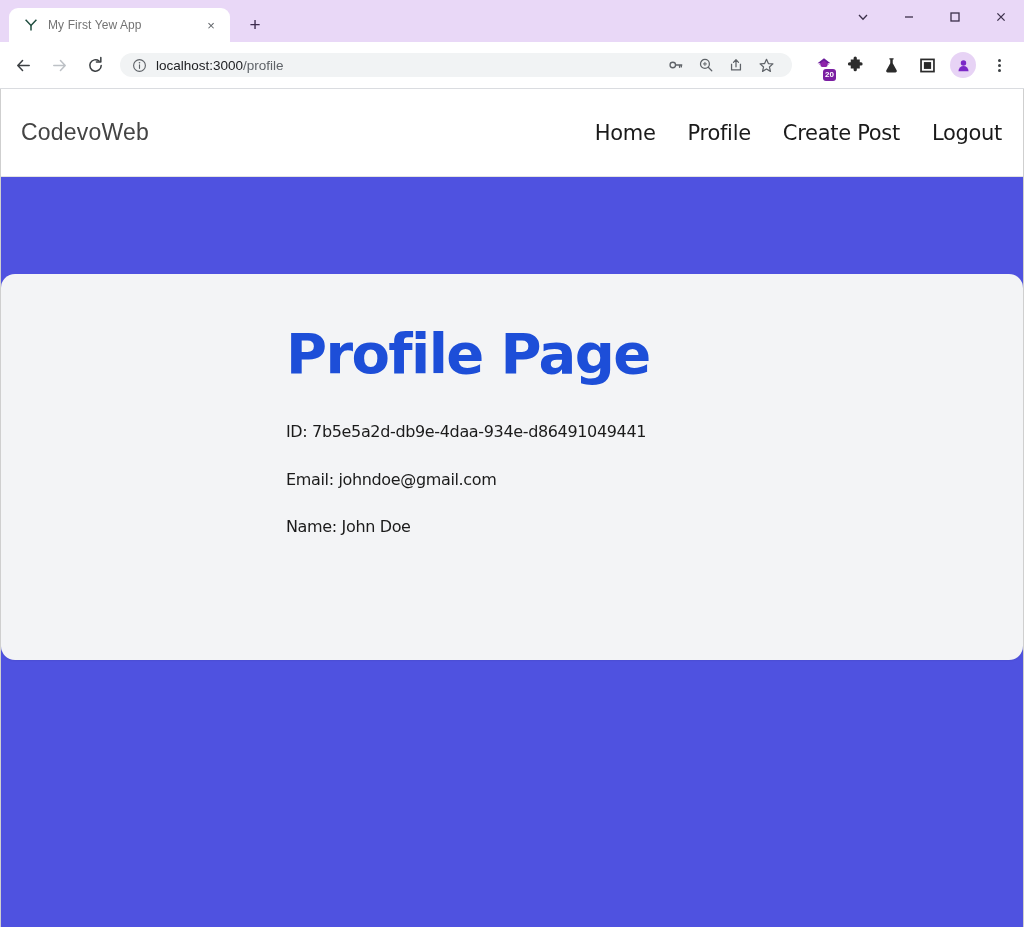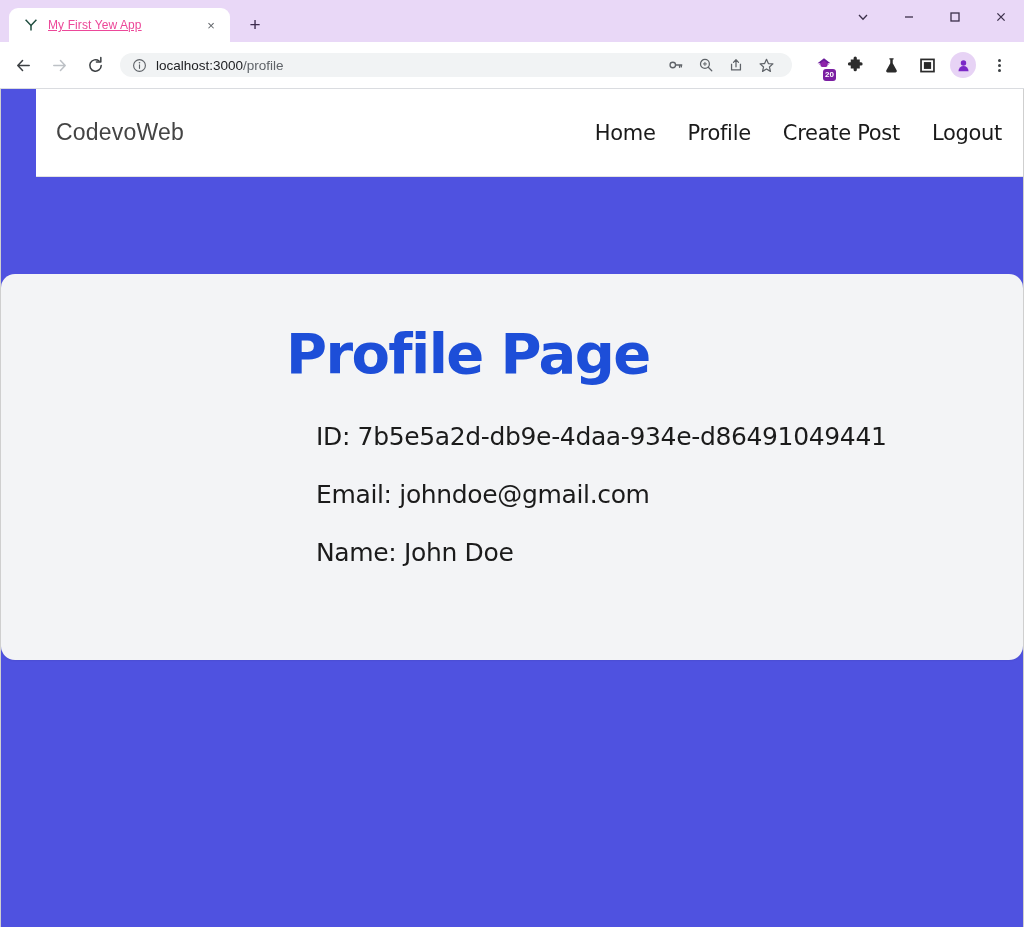--- a/index.html
+++ b/index.html
@@ -18,22 +18,22 @@
     position: relative; flex: 0 0 42px;
   }
   .tabstrip { display: flex; align-items: flex-end; height: 42px; padding-left: 9px; }
   .tab {
     width: 221px; height: 34px; background: #ffffff;
     border-radius: 9px 9px 0 0; display: flex; align-items: center;
     padding: 0 10px 0 14px; gap: 9px; position: relative;
   }
   .tab-favicon { width: 16px; height: 16px; display: flex; align-items: center; justify-content: center; }
   .tab-title {
-    flex: 1; font-size: 12px; color: #ec4899; white-space: nowrap;
-    overflow: hidden; text-overflow: ellipsis; letter-spacing: .1px; text-decoration: underline;
+    flex: 1; font-size: 12px; color: #737373; white-space: nowrap;
+    overflow: hidden; text-overflow: ellipsis; letter-spacing: .1px;
   }
   .tab-close {
     width: 18px; height: 18px; border-radius: 50%; display: flex;
     align-items: center; justify-content: center; color: #5f6368; font-size: 13px;
   }
   .newtab {
     width: 30px; height: 30px; margin: 0 0 3px 10px; border-radius: 50%;
     display: flex; align-items: center; justify-content: center;
     color: #3c2a4d; font-size: 19px; line-height: 1;
   }
@@ -78,21 +78,20 @@
   
   .viewport {
     flex: 1; background: #4f52e0; position: relative; overflow: hidden;
     border-left: 1px solid #cfcfcf; border-right: 1px solid #cfcfcf;
   }
 
   .site-header {
     height: 88px; background: #ffffff; display: flex; align-items: center;
     justify-content: space-between; padding: 0 21px 0 20px;
     border-bottom: 1px solid #e3e3e3;
-    margin-left: 35px;
   }
   .brand {
     font-family: "Liberation Sans", sans-serif;
     font-size: 23px; color: #444444; letter-spacing: .2px;
   }
   .nav { display: flex; align-items: center; gap: 32px; }
   .nav a {
     font-family: "DejaVu Sans", sans-serif;
     font-size: 21px; color: #1a1a1a; text-decoration: none; letter-spacing: -.3px;
   }
@@ -105,22 +104,22 @@
     box-shadow: 0 1px 2px rgba(0,0,0,.06);
   }
   .card-inner { padding-left: 285px; padding-right: 40px; }
   .page-title {
     font-family: "DejaVu Sans", sans-serif;
     font-size: 56px; font-weight: 700; color: #1d4ed8;
     letter-spacing: -1.6px; line-height: 1.08; margin-bottom: 38px;
   }
   .field {
     font-family: "DejaVu Sans", sans-serif;
-    font-size: 25px; color: #1b1b1b; letter-spacing: -.35px;
-    margin-bottom: 28px; line-height: 1.2; margin-left: 30px;
+    font-size: 16px; color: #1b1b1b; letter-spacing: -.35px;
+    margin-bottom: 28px; line-height: 1.2;
   }
   .field:last-child { margin-bottom: 0; }
 
   svg { display: block; }
 </style>
 </head>
 <body>
 
 <div class="browser">
 

